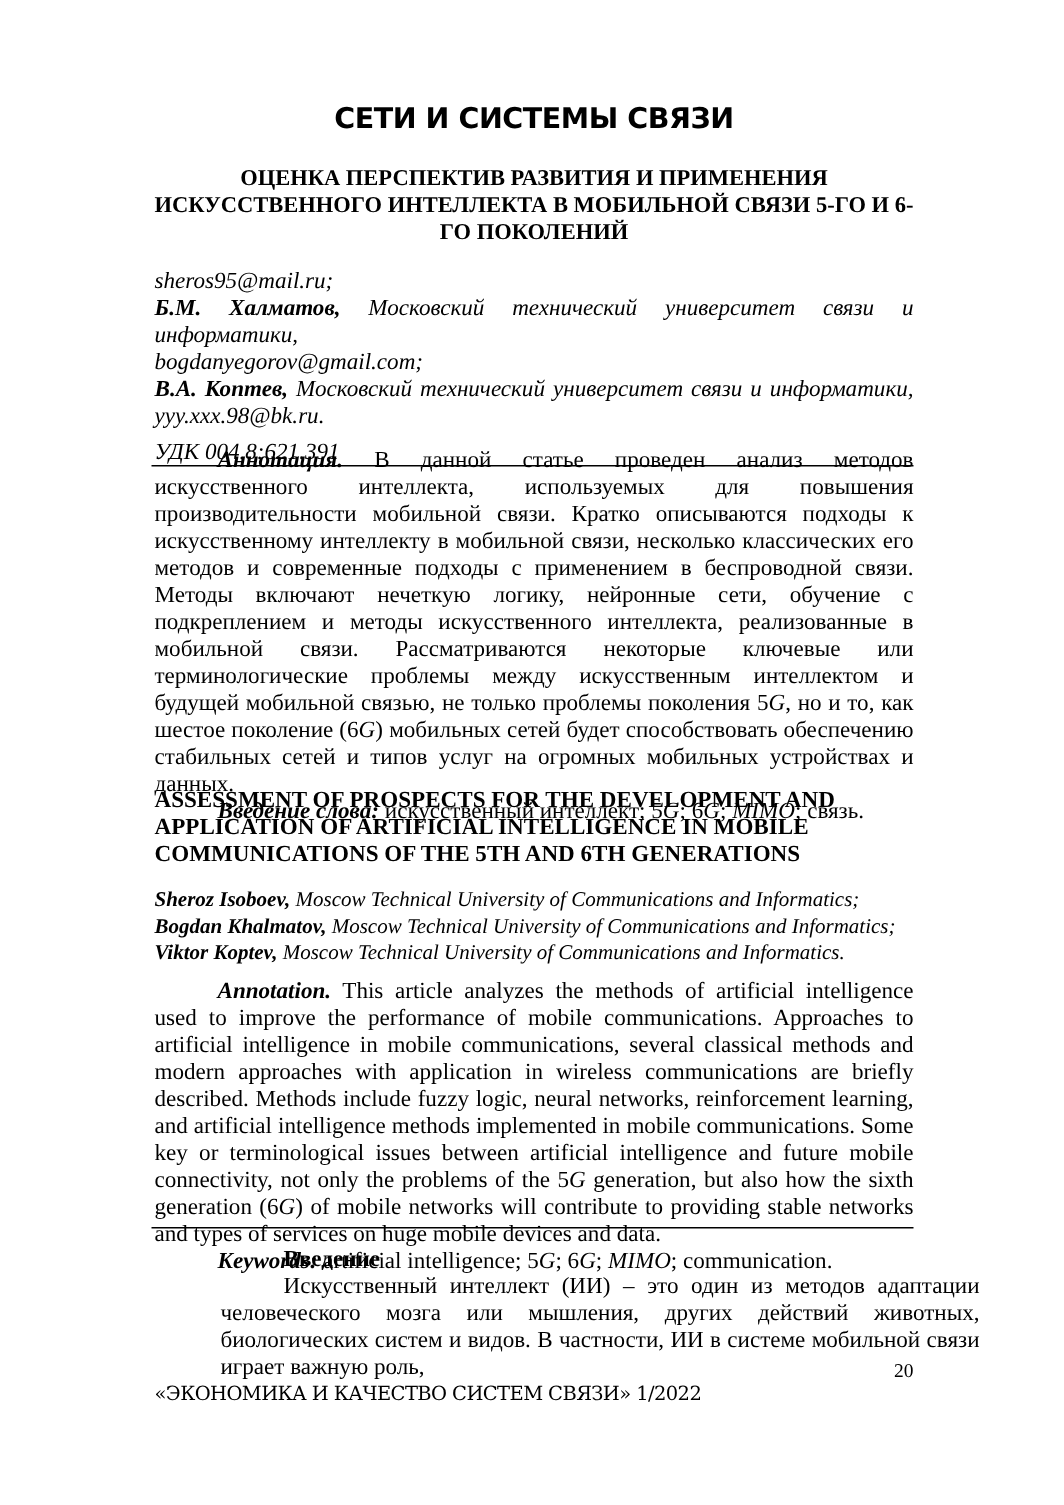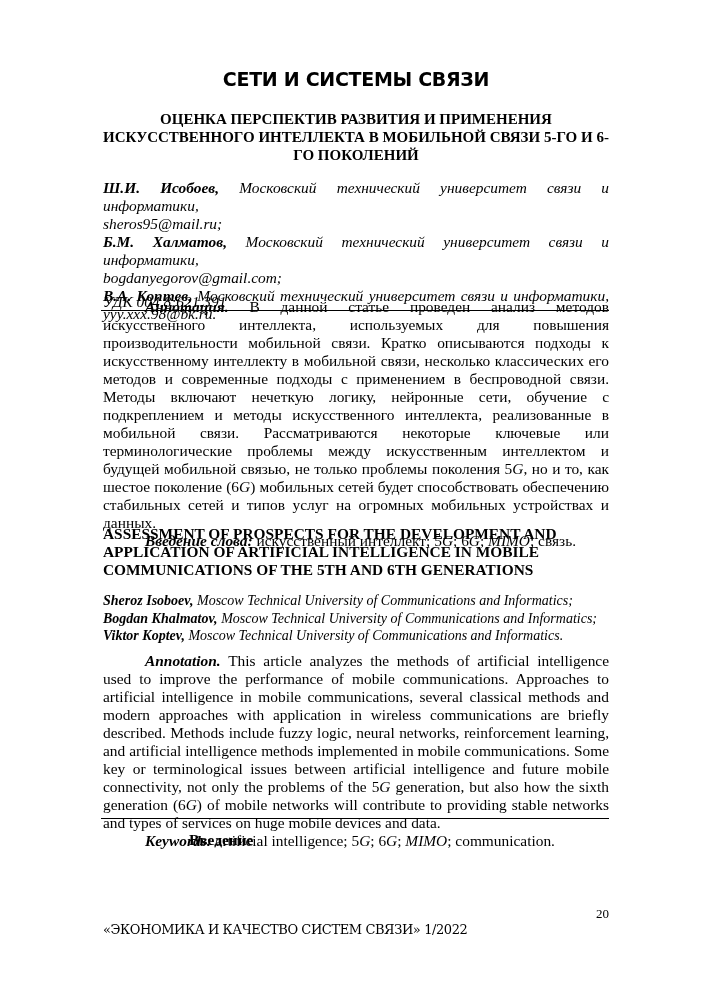--- a/index.html
+++ b/index.html
@@ -32,21 +32,20 @@
 </head>
 <body>
 
 <div class="page">
 
   <div class="section-title">СЕТИ И СИСТЕМЫ СВЯЗИ</div>
 
   <div class="ru-title">ОЦЕНКА ПЕРСПЕКТИВ РАЗВИТИЯ И ПРИМЕНЕНИЯ ИСКУССТВЕННОГО ИНТЕЛЛЕКТА В МОБИЛЬНОЙ СВЯЗИ 5-ГО И 6-ГО ПОКОЛЕНИЙ</div>
 
   <div class="authors-ru">
-    <span class="author-line"><b>Ш.И. Исобоев,</b> <span>Московский технический университет связи и информатики,</span></span>
     <span class="author-line last">sheros95@mail.ru;</span>
     <span class="author-line"><b>Б.М. Халматов,</b> <span>Московский технический университет связи и информатики,</span></span>
     <span class="author-line last">bogdanyegorov@gmail.com;</span>
     <span class="author-line"><b>В.А. Коптев,</b> <span>Московский технический университет связи и информатики,</span></span>
     <span class="author-line last">yyy.xxx.98@bk.ru.</span>
   </div>
 
   <div class="udk">УДК 004.8:621.391</div>
   <div class="rule r1"></div>
 
@@ -64,18 +63,19 @@
   </div>
 
   <div class="abstract en">
     <p><span class="lbl">Annotation.</span><span> This article analyzes the methods of artificial intelligence used to improve the performance of mobile communications. Approaches to artificial intelligence in mobile communications, several classical methods and modern approaches with application in wireless communications are briefly described. Methods include fuzzy logic, neural networks, reinforcement learning, and artificial intelligence methods implemented in mobile communications. Some key or terminological issues between artificial intelligence and future mobile connectivity, not only the problems of the 5</span><span class="it">G</span><span> generation, but also how the sixth generation (6</span><span class="it">G</span><span>) of mobile networks will contribute to providing stable networks and types of services on huge mobile devices and data.</span></p>
     <p><span class="lbl">Keywords:</span><span> artificial intelligence; 5</span><span class="it">G</span><span>; 6</span><span class="it">G</span><span>; </span><span class="it">MIMO</span><span>; communication.</span></p>
   </div>
   <div class="rule r2"></div>
 
   <div class="intro">
     <h2>Введение</h2>
+    <p>Искусственный интеллект (ИИ) – это один из методов адаптации человеческого мозга или мышления, других действий животных, биологических систем и видов. В частности, ИИ в системе мобильной связи играет важную роль,</p>
   </div>
 
   <div class="page-num">20</div>
   <div class="footer">«ЭКОНОМИКА И КАЧЕСТВО СИСТЕМ СВЯЗИ» 1/2022</div>
 
 </div>
 
 </body></html>

